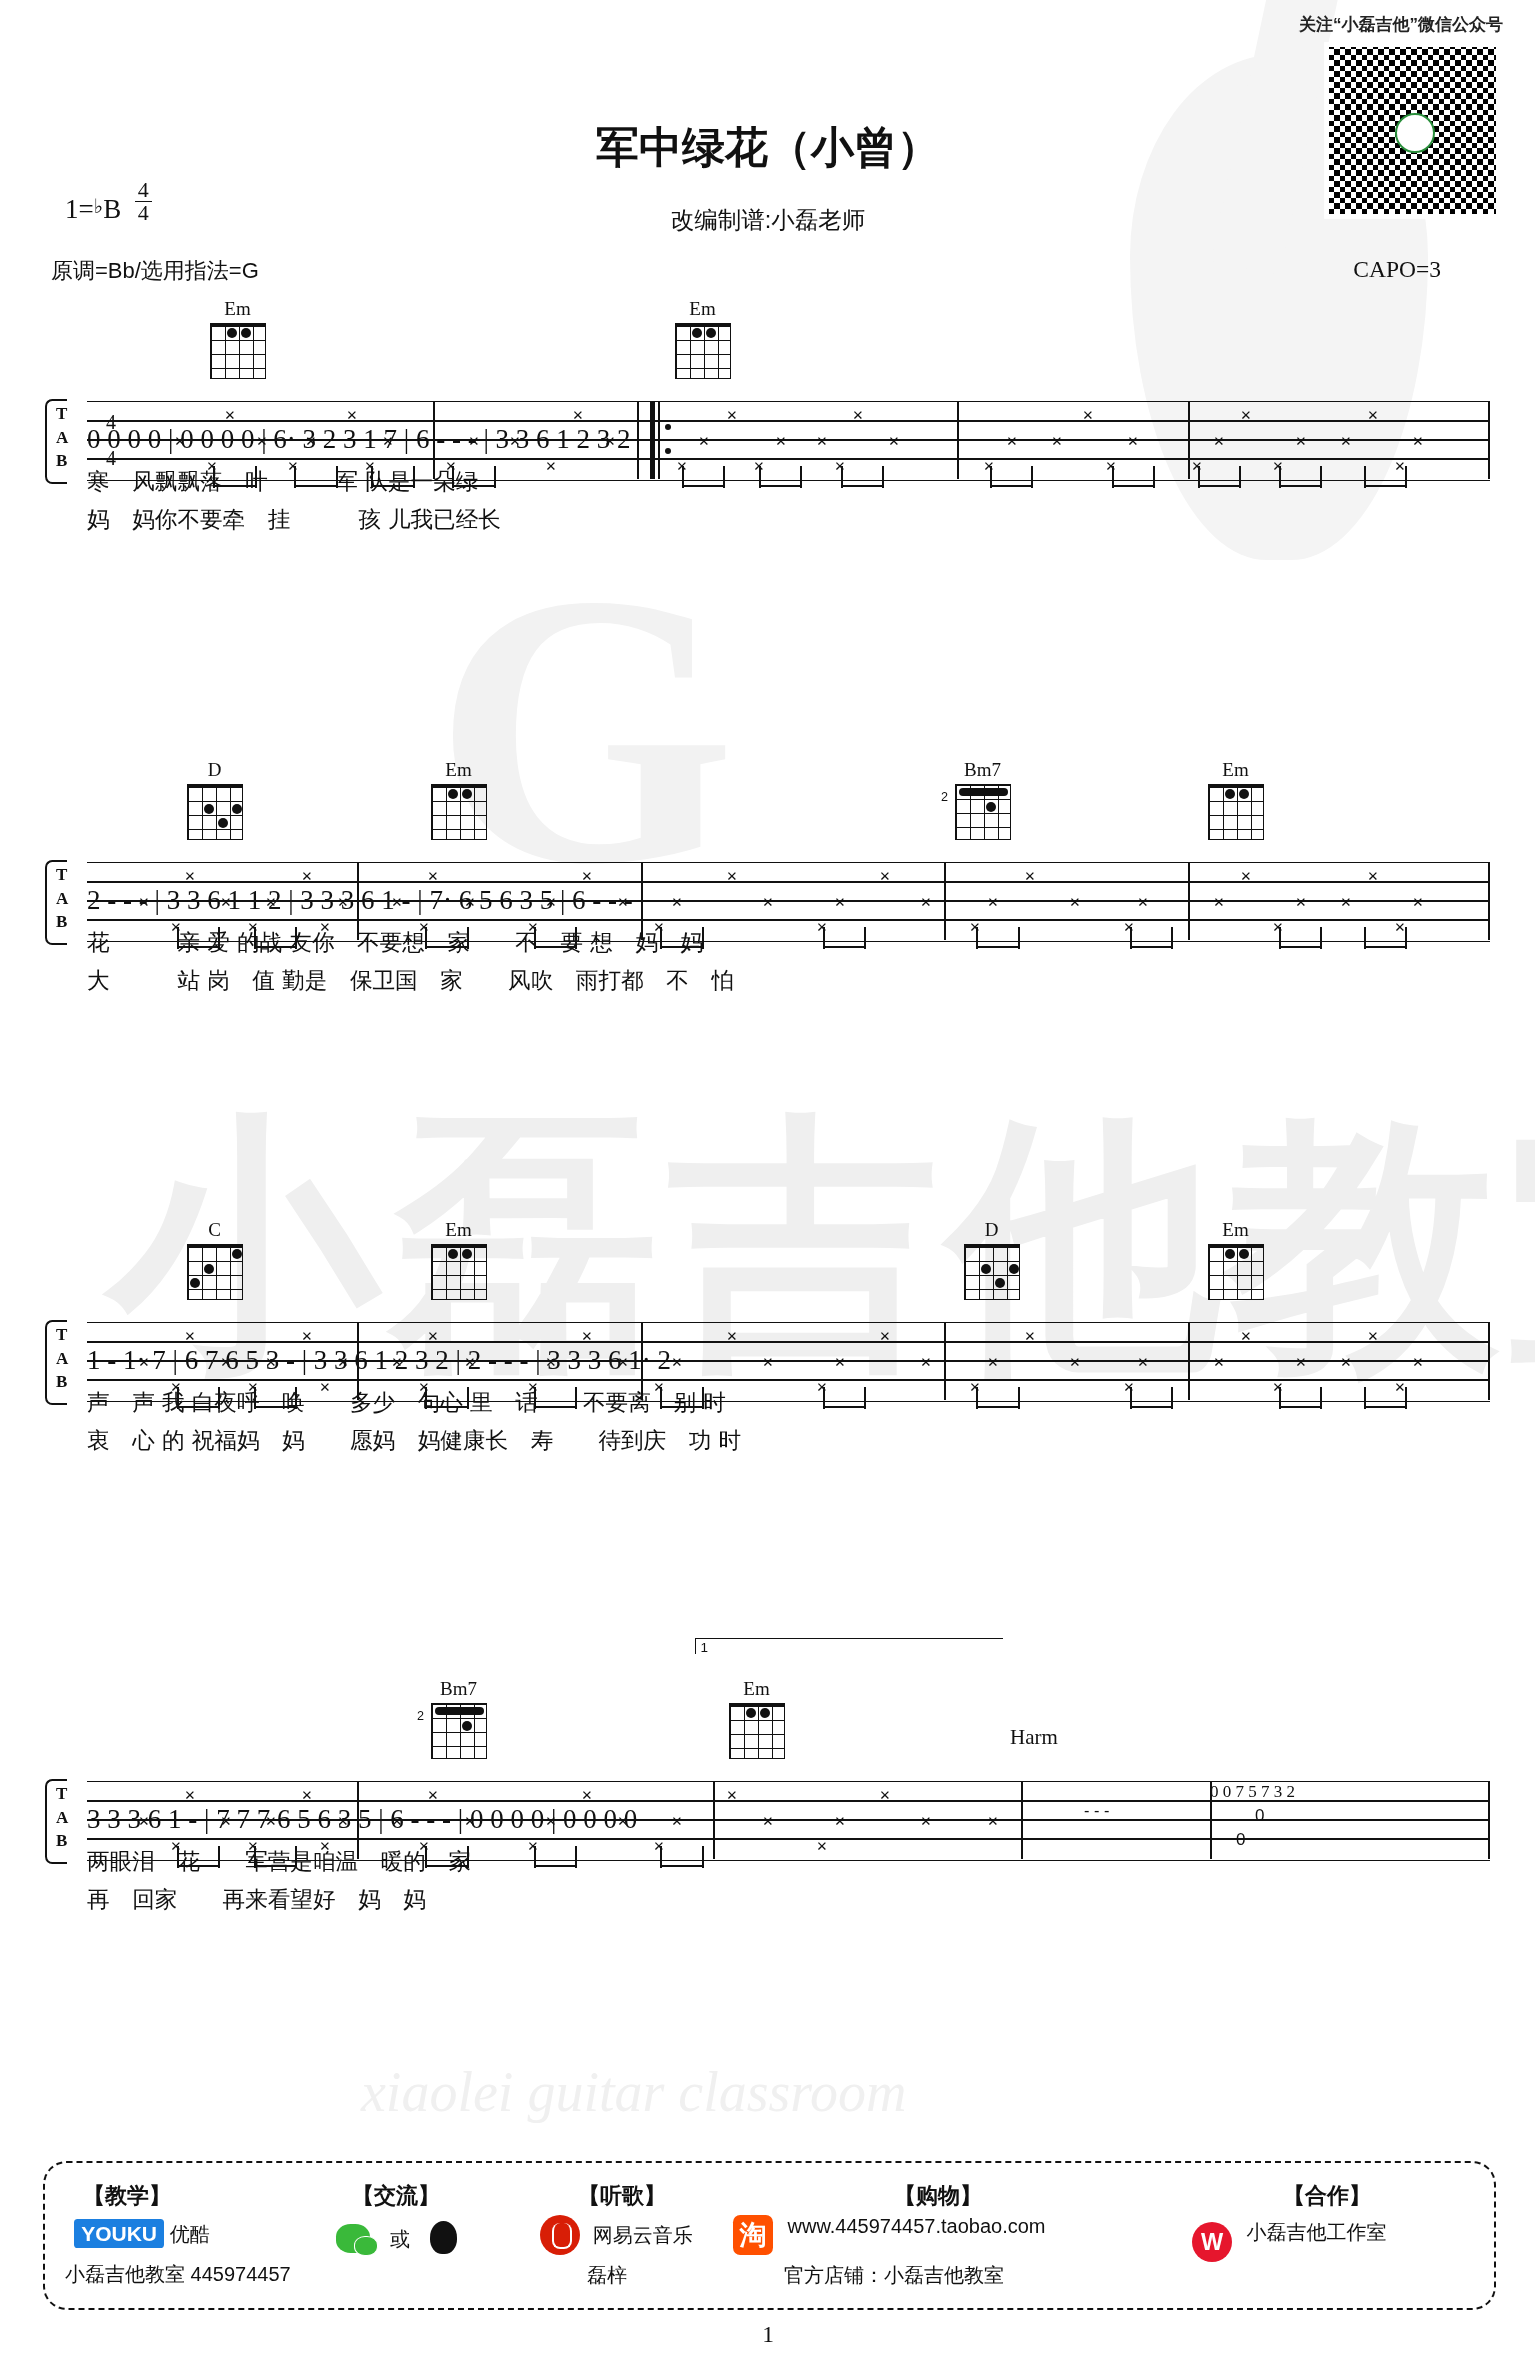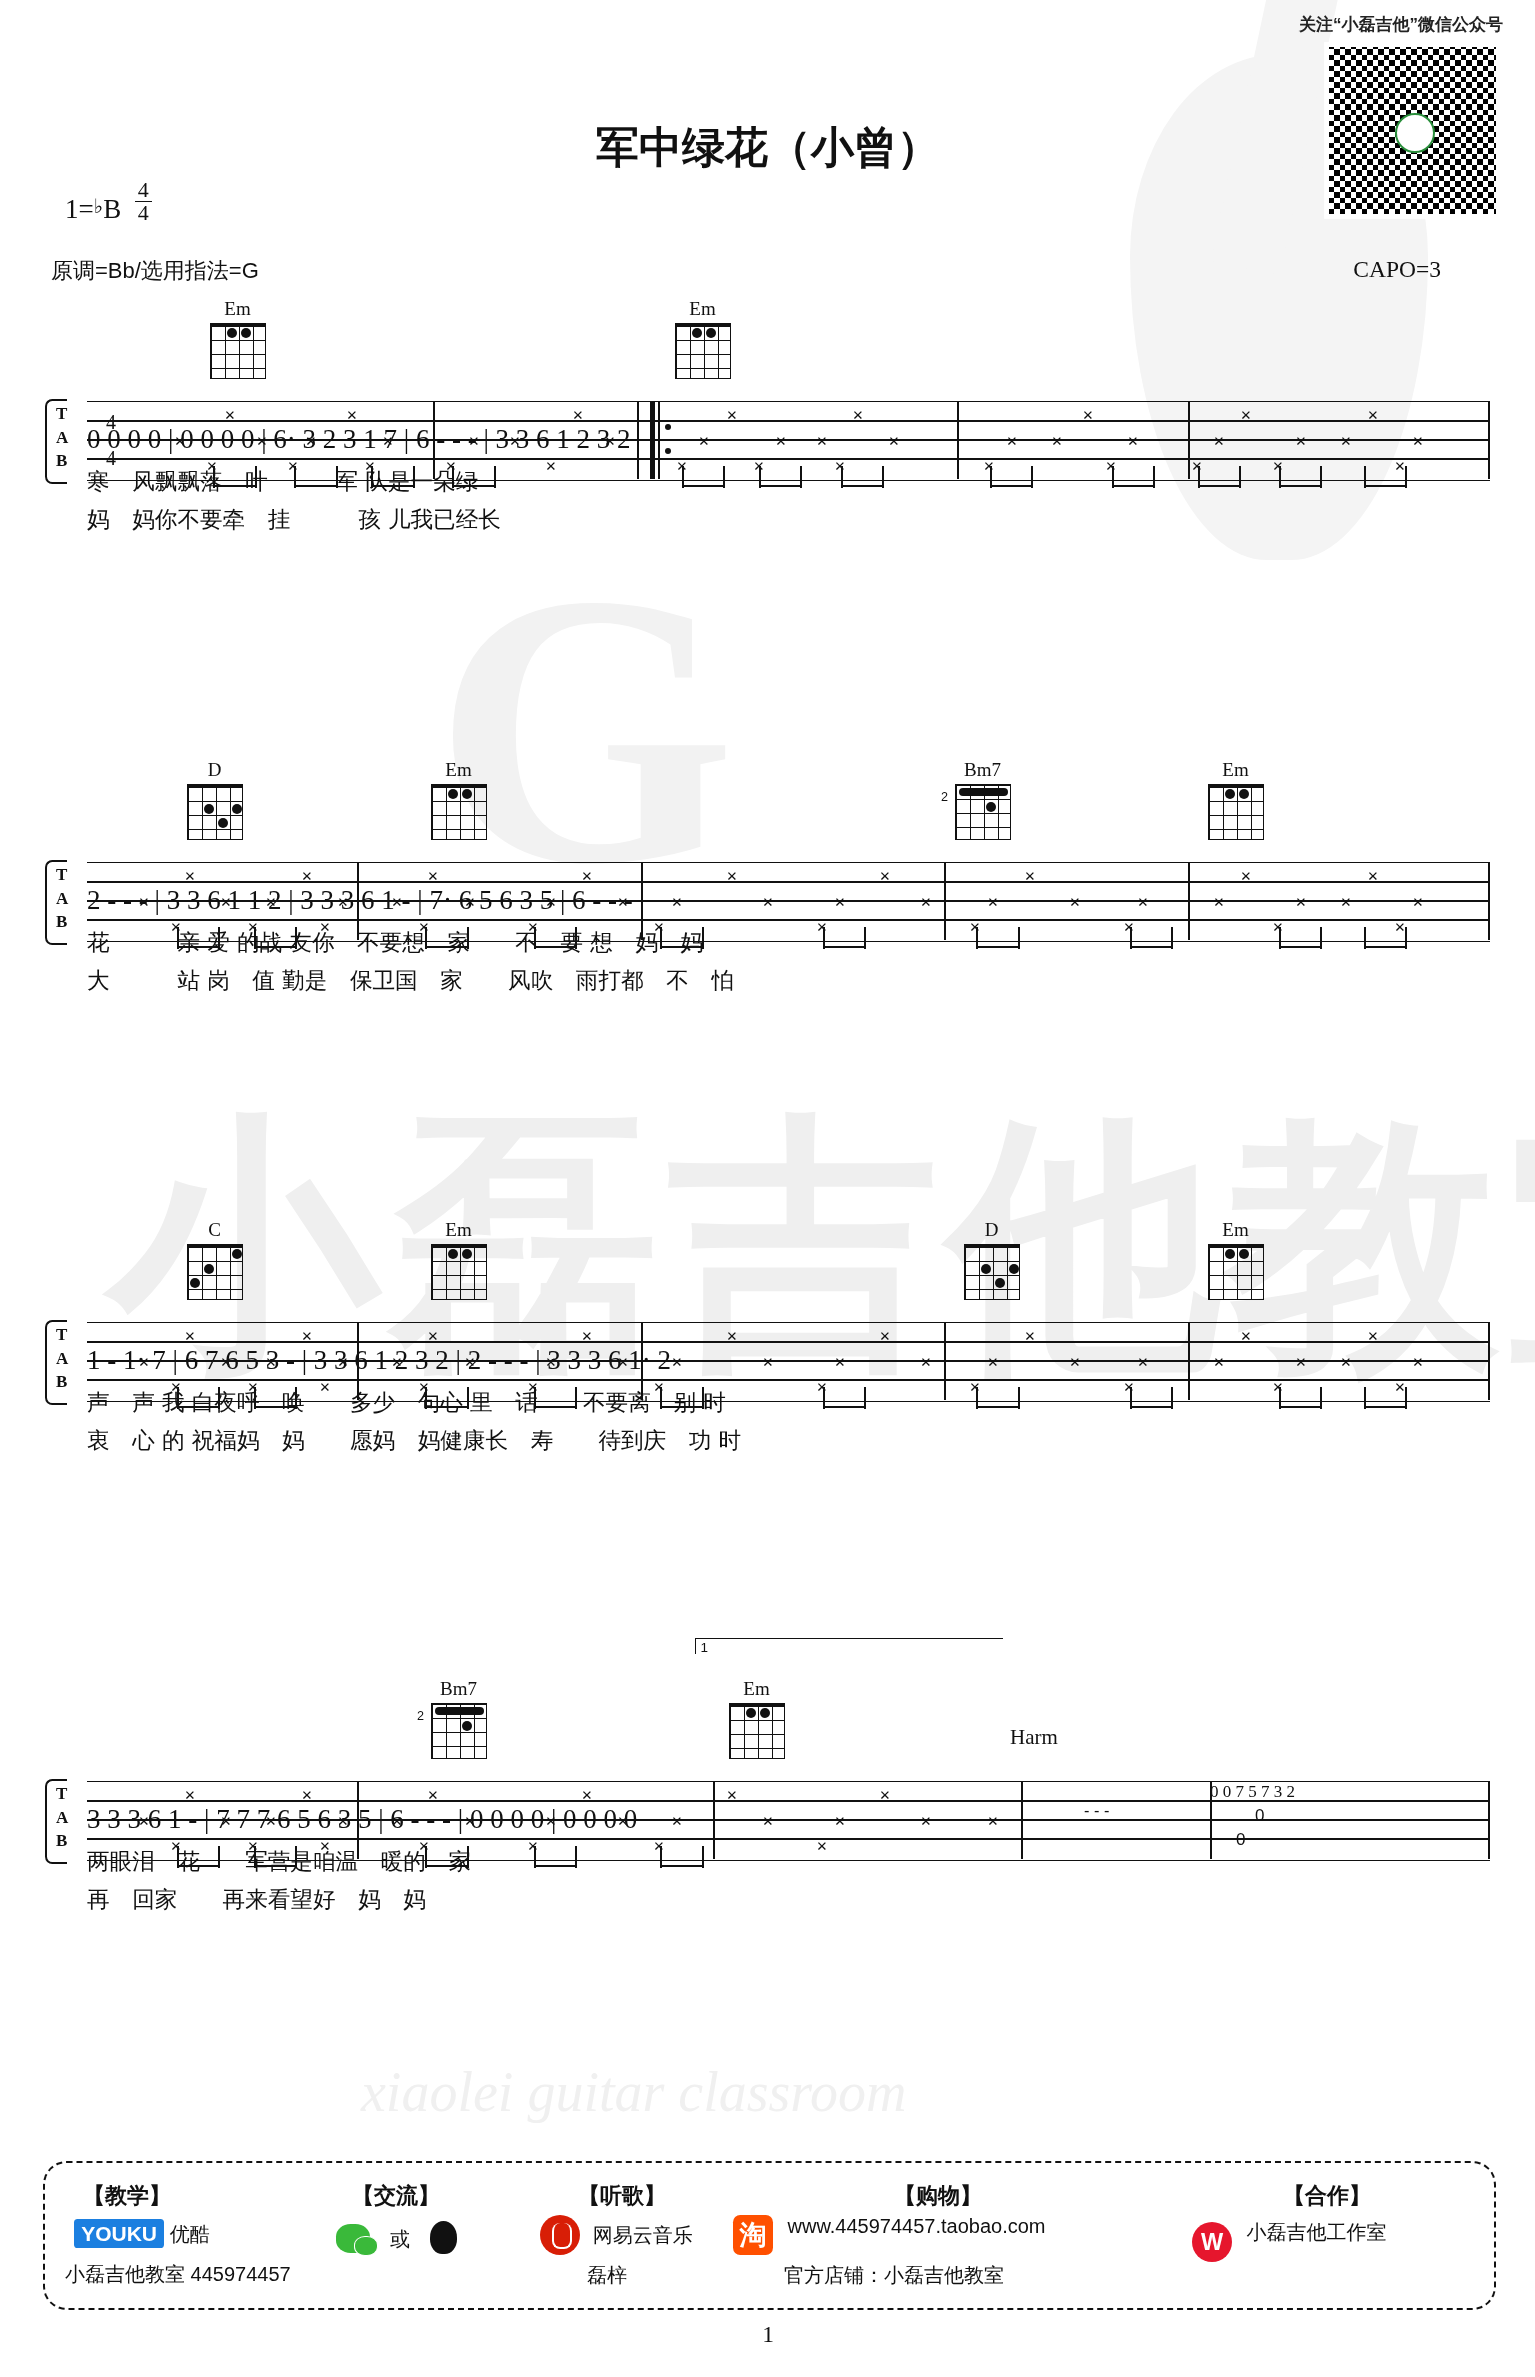--- a/index.html
+++ b/index.html
@@ -260,20 +260,21 @@
   <div class="wm-big">小磊吉他教室</div>
   <div class="wm-sub">xiaolei guitar classroom</div>
 </div>
 
 <div class="page">
 
   <div class="top-note">关注“小磊吉他”微信公众号</div>
   <div class="qr"></div>
 
   <div class="title">军中绿花（小曾）</div>
+  <div class="subtitle">改编制谱:小磊老师</div>
 
   <div class="key-line">
     <span>1=</span><span class="flat">♭</span><span>B</span>
     <span class="frac">
       <span class="num">4</span>
       <span class="den">4</span>
     </span>
   </div>
   <div class="orig-key">原调=Bb/选用指法=G</div>
   <div class="capo">CAPO=3</div>

